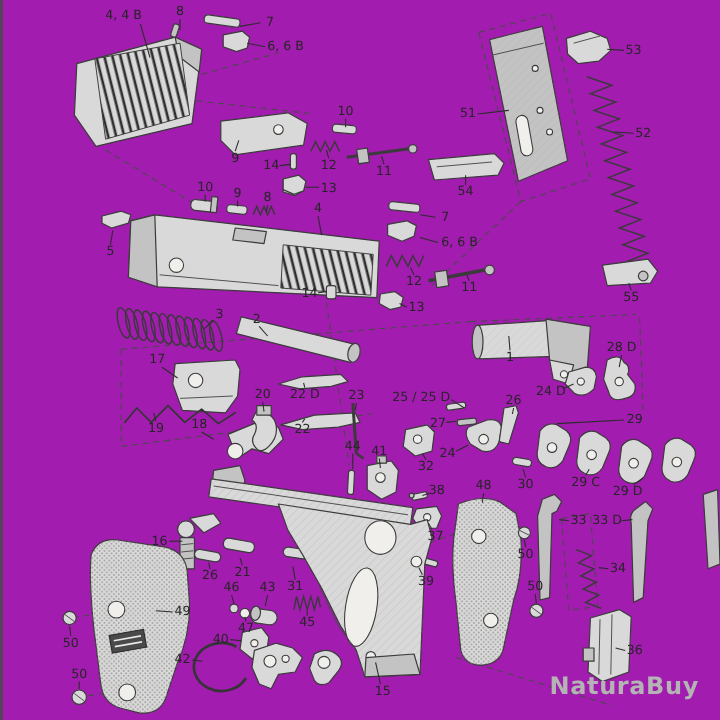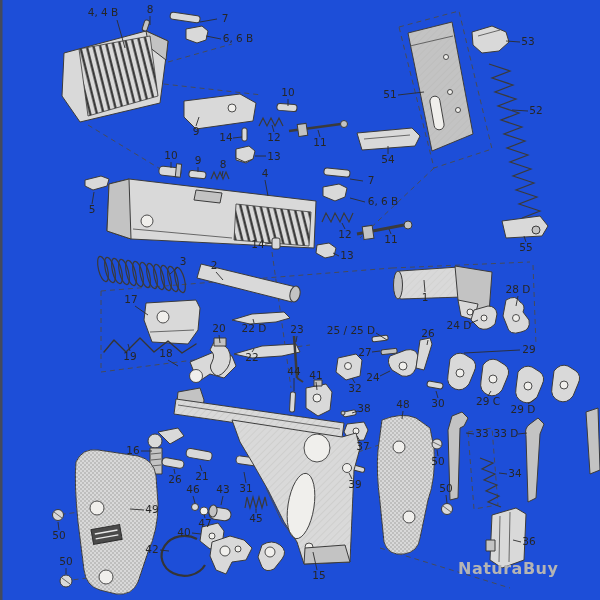--- a/index.html
+++ b/index.html
@@ -1,19 +1,19 @@
 <!DOCTYPE html>
 <html><head>
 <meta charset="utf-8">
 <style>
   html,body{margin:0;padding:0;background:#e9e8e5;}
-  .stage{position:relative;width:600px;height:600px;background:#1d4ed8;overflow:hidden;
+  .stage{position:relative;width:600px;height:600px;background:#a21caf;overflow:hidden;
          font-family:"DejaVu Sans",sans-serif;text-align:center;}
   .stage svg{position:absolute;left:0;top:0;}
-  .watermark{position:absolute;left:458px;top:559px;font-size:16px;font-weight:600;
+  .watermark{position:absolute;left:458px;top:559px;font-size:20px;font-weight:600;
              color:#b4b4b4;letter-spacing:.5px;font-family:"DejaVu Sans",sans-serif;}
   
   .p   {fill:#d9d9d9;stroke:#3b3b3b;stroke-width:1;stroke-linejoin:round;}
   .pd  {fill:#c3c3c3;stroke:#3b3b3b;stroke-width:1;stroke-linejoin:round;}
   .hole{fill:#f0efec;stroke:#3b3b3b;stroke-width:.9;}
   .wire{fill:none;stroke:#353535;stroke-width:1.4;stroke-linecap:round;stroke-linejoin:round;}
   .coil{fill:none;stroke:#3a3a3a;stroke-width:1.2;}
   .dash{fill:none;stroke:#4a4a4a;stroke-width:.9;stroke-dasharray:5 4;}
   .thin{fill:none;stroke:#4a4a4a;stroke-width:.8;}
   .leader{stroke:#2c2c2c;stroke-width:.9;}

